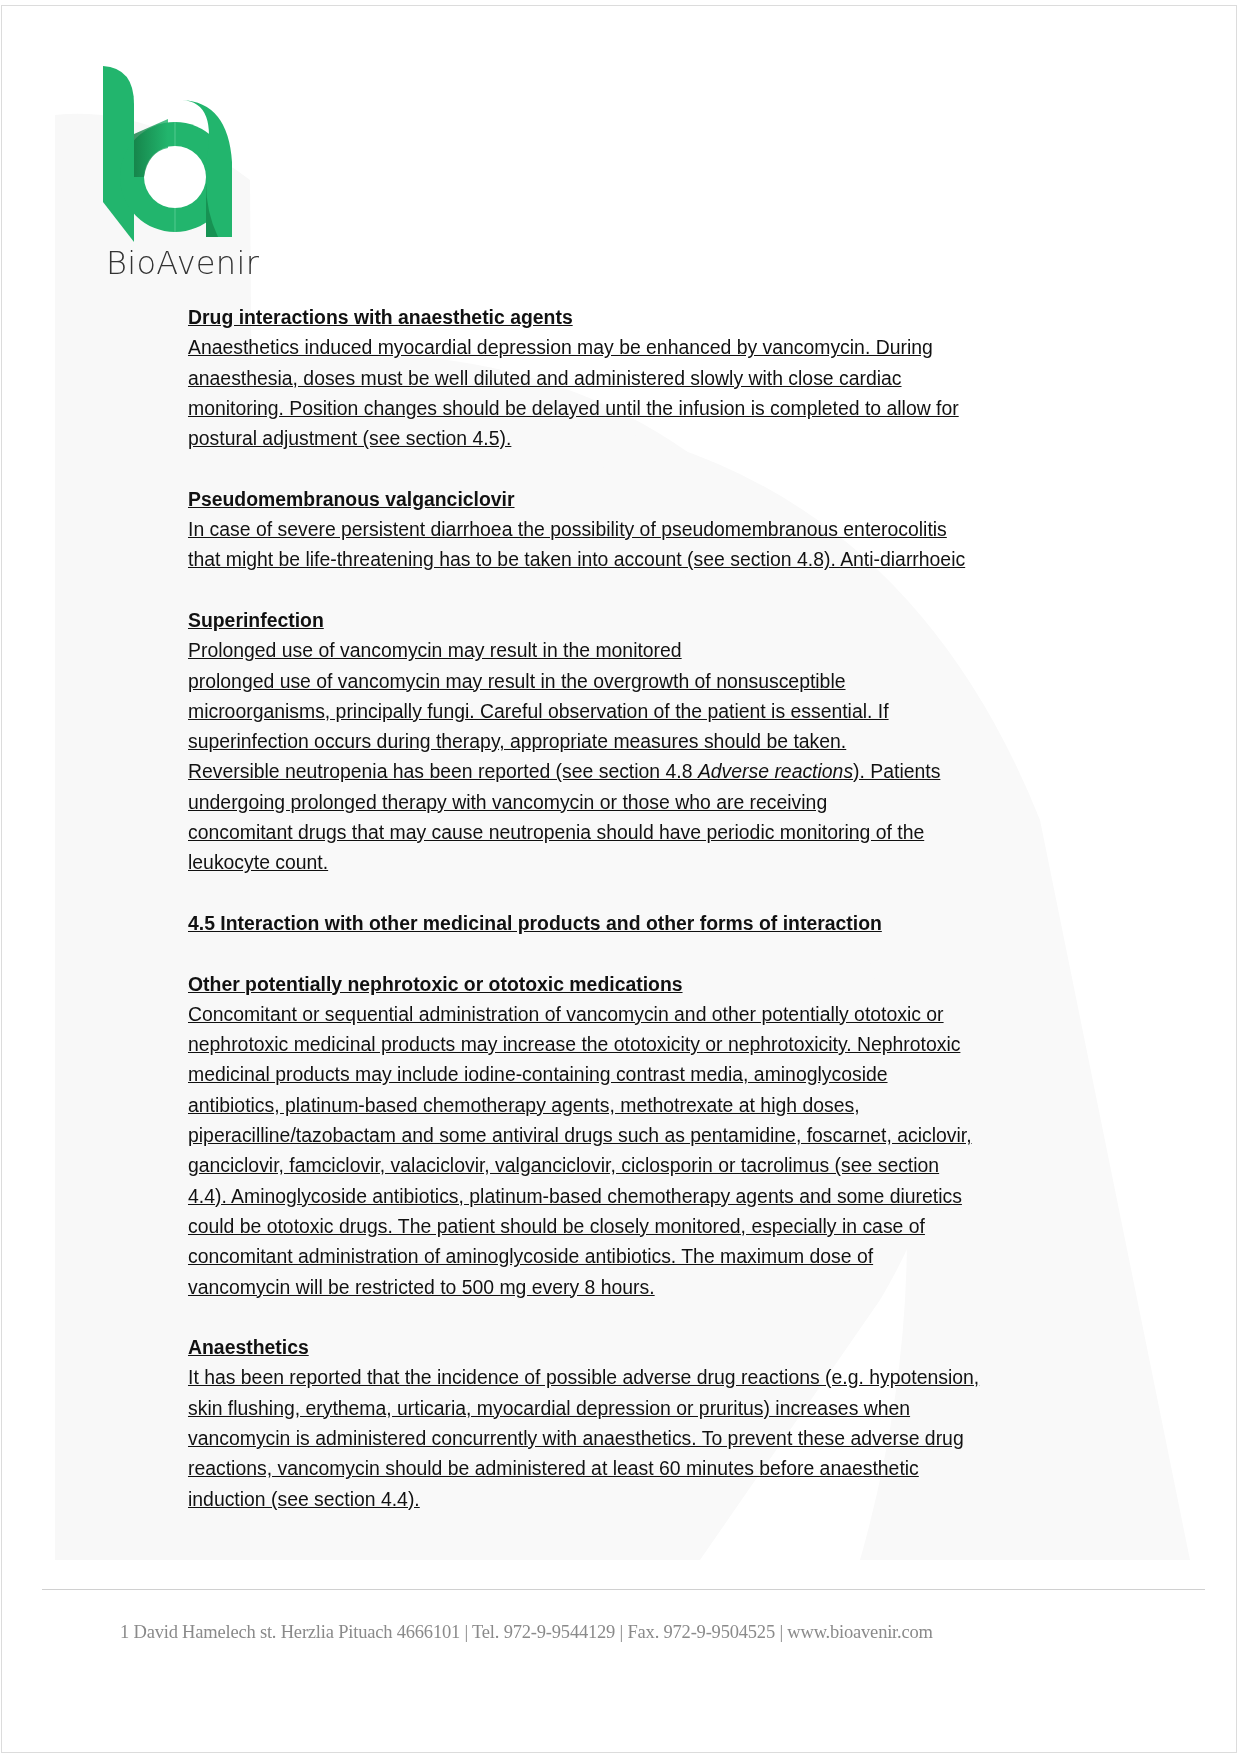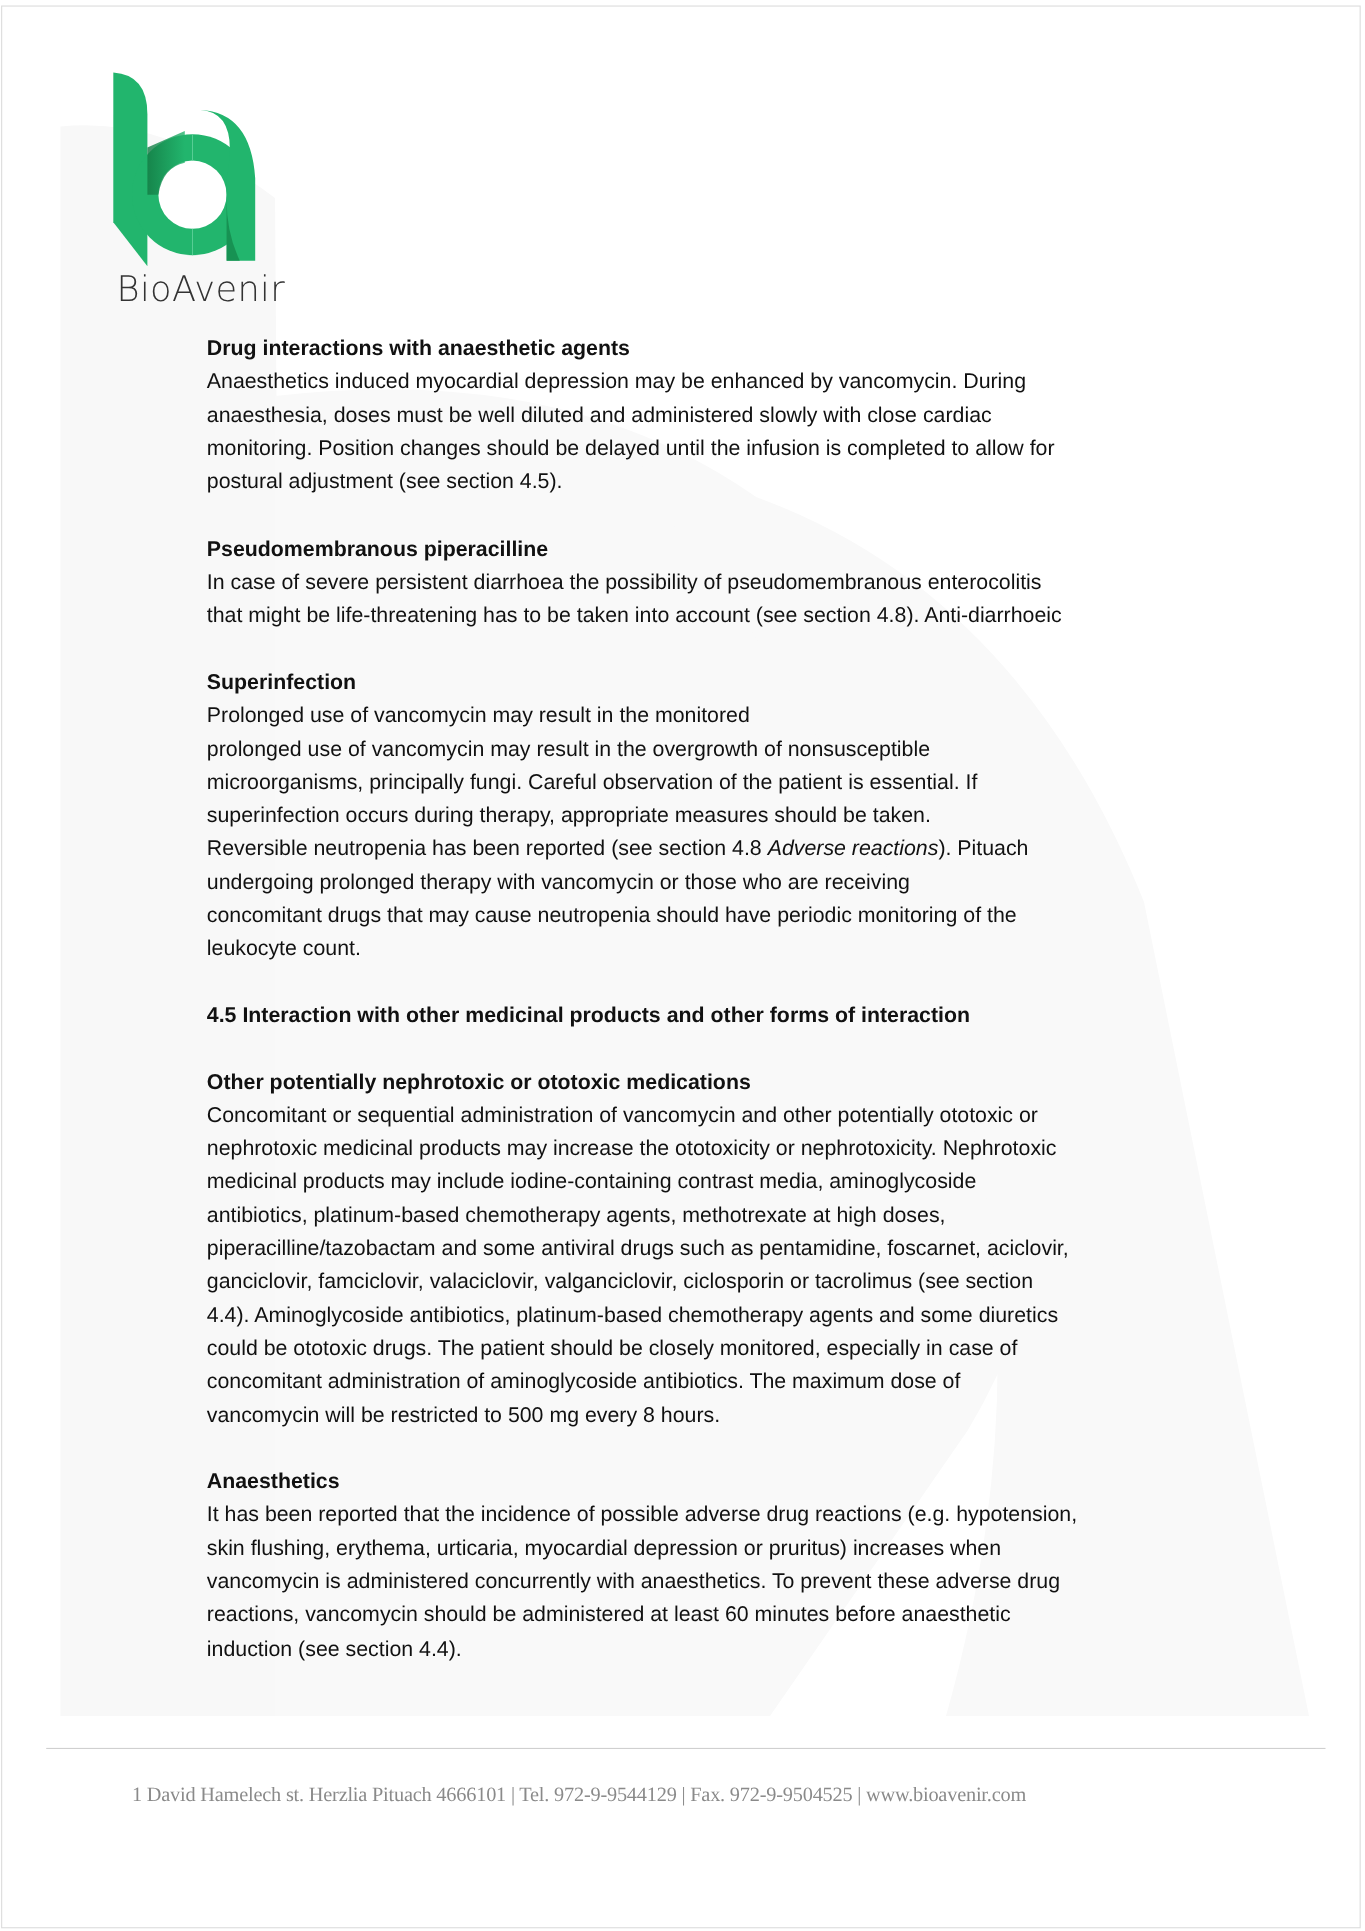--- a/index.html
+++ b/index.html
@@ -2,21 +2,21 @@
 <html><head>
   <meta charset="utf-8">
   <style>
     html, body { margin: 0; padding: 0; background: #ffffff; }
     body { width: 1241px; height: 1755px; position: relative; overflow: hidden; font-family: "Liberation Sans", sans-serif; }
     .page { position: absolute; left: 1px; top: 5px; width: 1236px; height: 1748px; border: 1px solid #dcdcdc; background: #ffffff; box-sizing: border-box; overflow: hidden; }
     .watermark { position: absolute; left: 0; top: 0; width: 1241px; height: 1755px; pointer-events: none; }
     .logo { position: absolute; left: 98px; top: 62px; width: 140px; height: 220px; }
     .logo svg { position: absolute; left: 0; top: 0; }
     .logo-text { position: absolute; left: 106px; top: 244px; font-size: 32px; color: #333333; letter-spacing: 0.3px; font-family: "DejaVu Sans", sans-serif; font-weight: 300; }
-    .content { position: absolute; left: 188px; top: 302px; width: 880px; font-family: "Liberation Sans", sans-serif; font-size: 19.4px; line-height: 30.3px; color: #111111; }
+    .content { position: absolute; left: 188px; top: 302px; width: 880px; font-family: "Liberation Sans", sans-serif; font-size: 19.4px; line-height: 30.3px; color: #111111; text-decoration: underline; }
     .content p { margin: 0; }
     .h { font-weight: bold; }
     .gap { height: 30.3px; }
     .footer-line { position: absolute; left: 42px; top: 1589px; width: 1163px; height: 0; border-top: 1.5px solid #d0d0d0; }
     .footer { position: absolute; left: 120px; top: 1622px; font-size: 18.5px; color: #8a8a8a; font-family: Liberation Serif, serif; letter-spacing: -0.2px; white-space: nowrap; text-align: center; }
     i { font-style: italic; }
   </style>
 </head>
 <body>
 
@@ -54,31 +54,31 @@
 
 <div class="content">
 
   <p class="h">Drug interactions with anaesthetic agents</p>
   <p>Anaesthetics induced myocardial depression may be enhanced by vancomycin. During</p>
   <p>anaesthesia, doses must be well diluted and administered slowly with close cardiac</p>
   <p>monitoring. Position changes should be delayed until the infusion is completed to allow for</p>
   <p>postural adjustment (see section 4.5).</p>
   <div class="gap"></div>
 
-  <p class="h">Pseudomembranous piperacilline</p>
+  <p class="h">Pseudomembranous valganciclovir</p>
   <p>In case of severe persistent diarrhoea the possibility of pseudomembranous enterocolitis</p>
   <p>that might be life-threatening has to be taken into account (see section 4.8). Anti-diarrhoeic</p>
   <div class="gap"></div>
 
   <p class="h">Superinfection</p>
   <p>Prolonged use of vancomycin may result in the monitored</p>
   <p>prolonged use of vancomycin may result in the overgrowth of nonsusceptible</p>
   <p>microorganisms, principally fungi. Careful observation of the patient is essential. If</p>
   <p>superinfection occurs during therapy, appropriate measures should be taken.</p>
-  <p><span>Reversible neutropenia has been reported (see section 4.8 </span><i>Adverse reactions</i><span>). Pituach</span></p>
+  <p><span>Reversible neutropenia has been reported (see section 4.8 </span><i>Adverse reactions</i><span>). Patients</span></p>
   <p>undergoing prolonged therapy with vancomycin or those who are receiving</p>
   <p>concomitant drugs that may cause neutropenia should have periodic monitoring of the</p>
   <p>leukocyte count.</p>
   <div class="gap"></div>
 
   <p class="h">4.5 Interaction with other medicinal products and other forms of interaction</p>
   <div class="gap"></div>
 
   <p class="h">Other potentially nephrotoxic or ototoxic medications</p>
   <p>Concomitant or sequential administration of vancomycin and other potentially ototoxic or</p>

